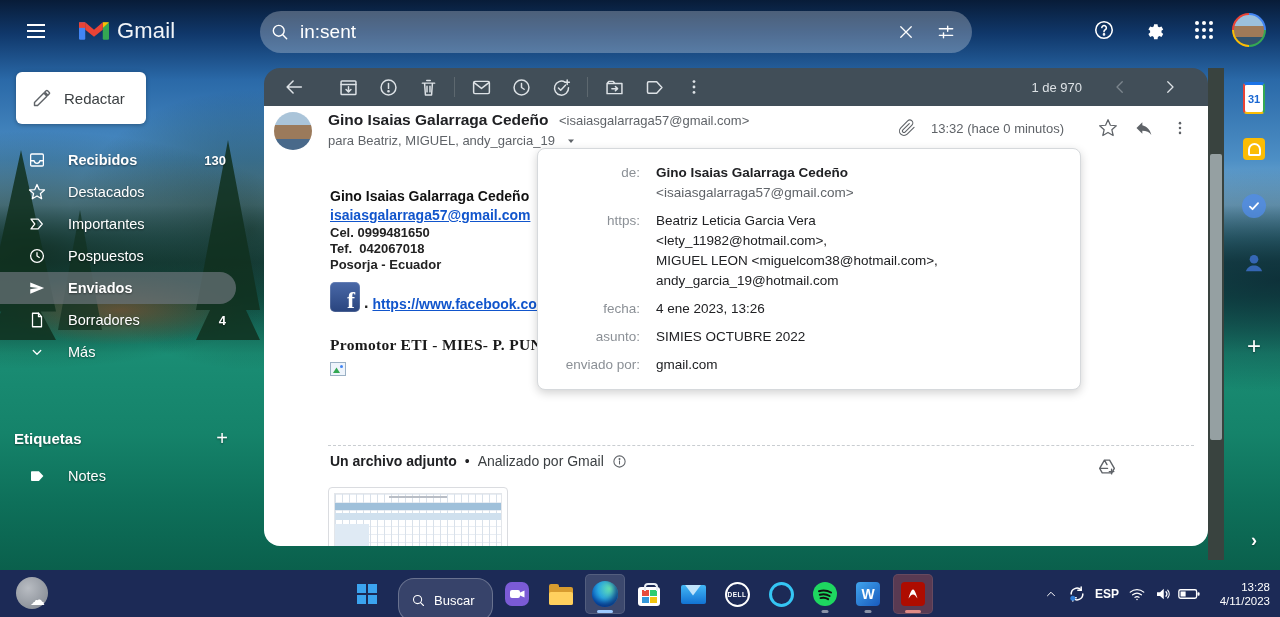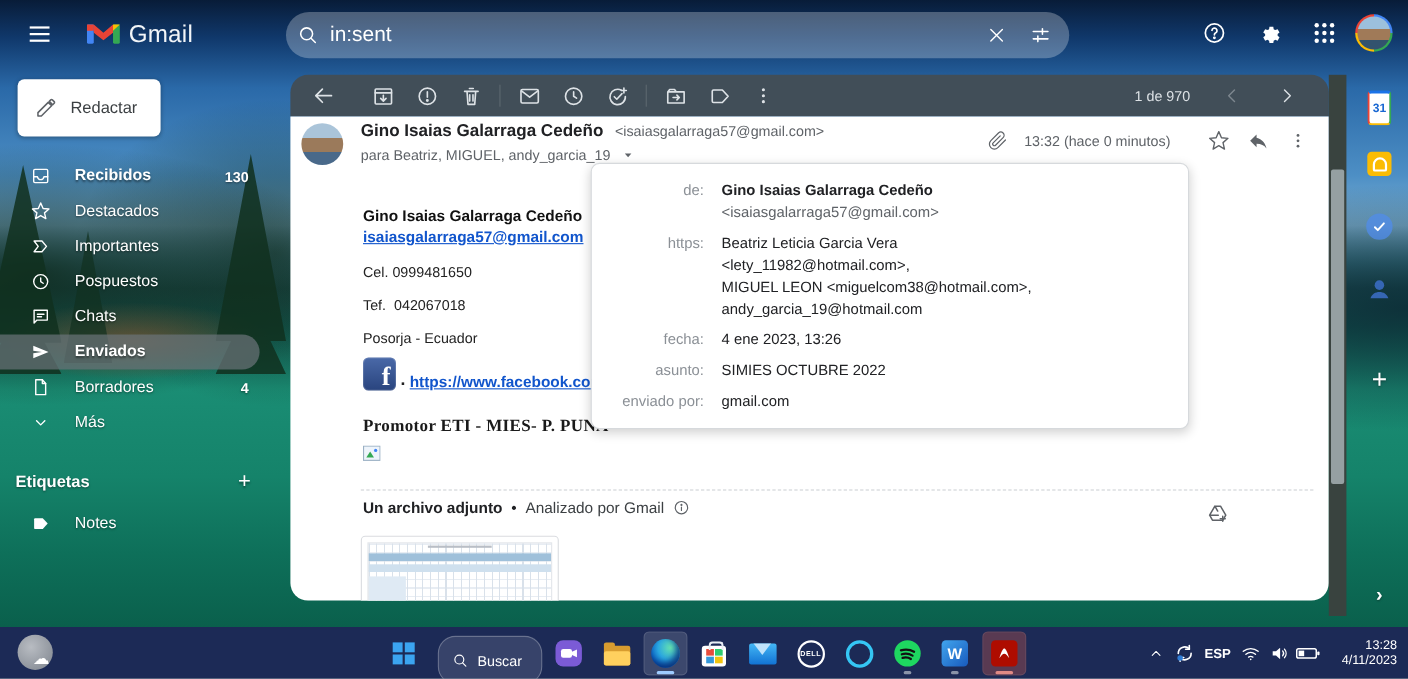--- a/index.html
+++ b/index.html
@@ -65,21 +65,21 @@
   .msg-from .em { font-size:13px; color:#5f6368; margin-left:6px; }
   .msg-to { position:absolute; left:64px; top:27px; font-size:13px; color:#5f6368; display:flex; align-items:center; gap:10px; }
   .msg-right { position:absolute; right:10px; top:4px; display:flex; align-items:center; color:#5f6368; }
   .msg-right .time { font-size:13px; color:#5f6368; margin:0 26px 0 6px; white-space:nowrap; }
   .mi { width:36px; height:36px; display:flex; align-items:center; justify-content:center; cursor:pointer; color:#5f6368; }
 
   
   .sig { position:absolute; left:66px; top:82px; }
   .sig .s-name { font-size:14px; font-weight:700; color:#111; }
   .sig .s-mail { font-size:14px; font-weight:700; color:#1155cc; text-decoration:underline; margin-top:3px; display:inline-block; cursor:pointer; }
-  .sig .s-line { font-size:13px; font-weight:400; color:#222; margin-top:15px; white-space:pre; }
+  .sig .s-line { font-size:13px; font-weight:700; color:#222; margin-top:1px; white-space:pre; }
   .fb-row { display:flex; align-items:flex-end; gap:4px; margin-top:10px; }
   .fb-badge { width:30px; height:30px; border-radius:5px; background:linear-gradient(180deg,#4a69a8,#29447e); position:relative; box-shadow:inset 0 0 0 1px rgba(255,255,255,.15); }
   .fb-badge span { position:absolute; right:5px; bottom:-2px; color:#fff; font-size:24px; font-weight:700; font-family:"Liberation Serif",serif; }
   .fb-row .dot { font-weight:700; color:#222; }
   .fb-row a { font-size:14px; font-weight:700; color:#1155cc; text-decoration:underline; cursor:pointer; }
   .s-role { font-family:"Liberation Serif","DejaVu Serif",serif; font-size:15.5px; font-weight:700; color:#1a1a1a; margin-top:24px; letter-spacing:.3px; }
   .broken-img { margin-top:8px; width:16px; height:14px; }
 
   
   .popup { position:absolute; left:273px; top:42px; width:544px; background:#fff; border:1px solid #d6d9dc; border-radius:8px; box-shadow:0 3px 10px rgba(0,0,0,.18); padding:14px 0 14px 0; z-index:6; }
@@ -260,27 +260,20 @@
         </svg>
       <span class="lbl">Importantes</span>
     </div>
     <div class="nav-item">
       <svg class="si" width="18" height="18" viewBox="0 0 24 24">
           <circle cx="12" cy="12" r="8.5"></circle>
           <path d="M12 7.5V12l3 2"></path>
         </svg>
       <span class="lbl">Pospuestos</span>
     </div>
-    <div class="nav-item">
-      <svg class="si" width="18" height="18" viewBox="0 0 24 24">
-          <path d="M4 4h16v12H7.5L4 19.5z"></path>
-          <path d="M8 9h8M8 12h5"></path>
-        </svg>
-      <span class="lbl">Chats</span>
-    </div>
     <div class="nav-item sel bold">
       <svg class="sf" width="18" height="18" viewBox="0 0 24 24">
           <path d="M3 4.5v6l10.5 1.5L3 13.5v6L21.5 12z"></path>
         </svg>
       <span class="lbl">Enviados</span>
     </div>
     <div class="nav-item">
       <svg class="si" width="18" height="18" viewBox="0 0 24 24">
           <path d="M6 3h8l4 4.5V21H6z"></path>
           <path d="M14 3v4.5h4"></path>

